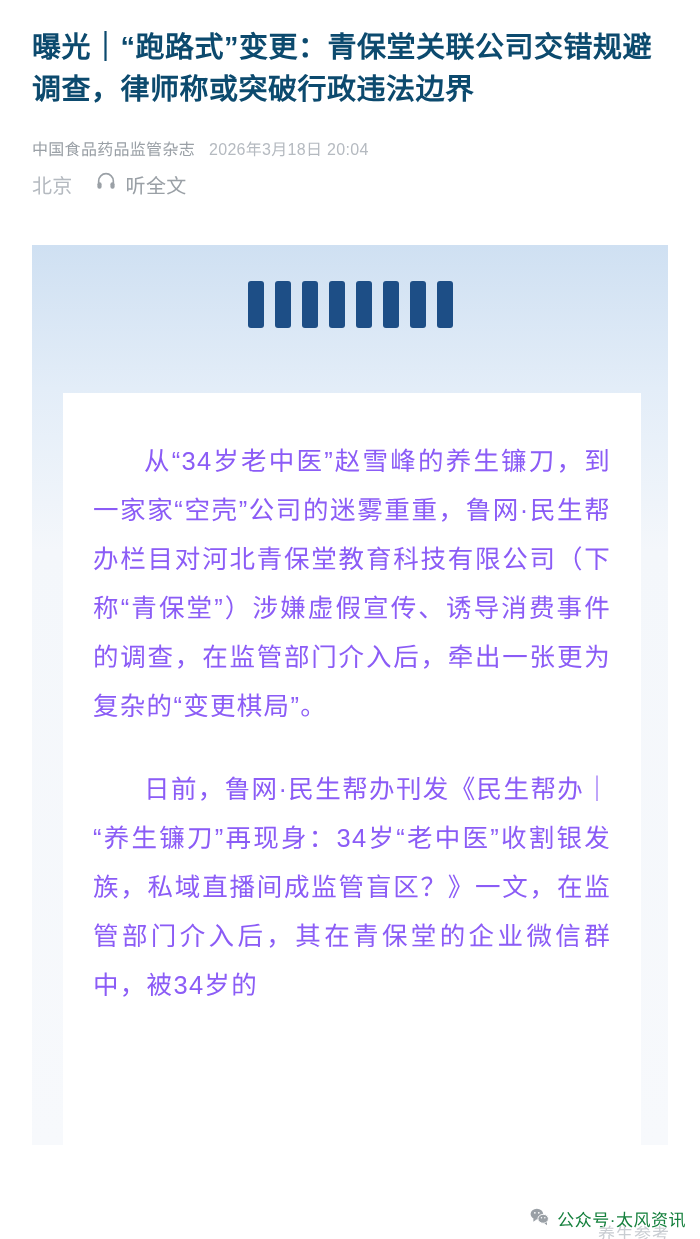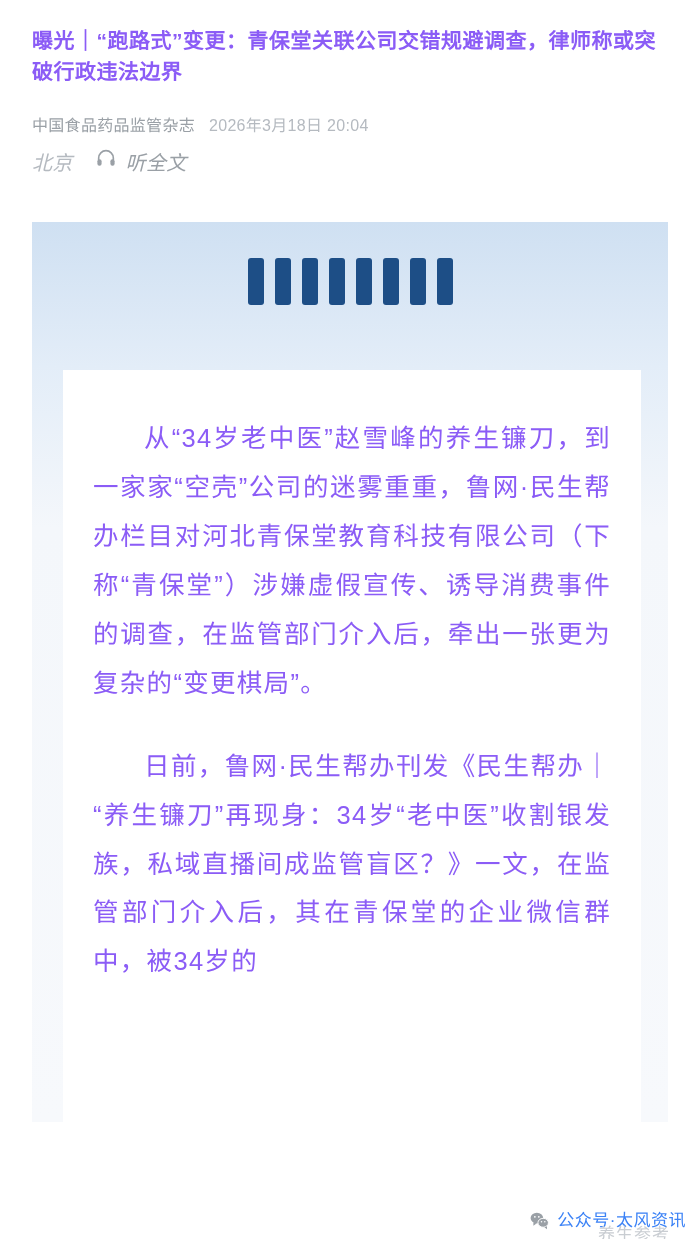--- a/index.html
+++ b/index.html
@@ -16,25 +16,25 @@
     font-family: "Liberation Sans", "DejaVu Sans", sans-serif;
     color: #1a1a1a;
   }
 
   .article {
     padding: 26px 32px 0 32px;
     width: 700px;
   }
 
   .headline {
-    font-size: 21px;
+    font-size: 29px;
     line-height: 1.46;
     font-weight: 700;
     letter-spacing: 0.5px;
-    color: #8b5cf6;
+    color: #0c4a6e;
     margin: 0 0 26px 0;
     word-break: break-all;
   }
 
   .meta-line {
     font-size: 16px;
     line-height: 1.6;
     color: #9aa0a6;
     letter-spacing: 0.3px;
     margin: 0;
@@ -43,21 +43,20 @@
   .meta-source { color: #9aa0a6; }
   .meta-date { color: #b5bac0; margin-left: 14px; }
 
   .meta-line2 {
     margin-top: 8px;
     display: flex;
     align-items: center;
     font-size: 20px;
     color: #9aa0a6;
     letter-spacing: 0.3px;
-    font-style: italic;
   }
   .meta-loc { color: #b5bac0; }
   .listen {
     display: inline-flex;
     margin-left: 22px;
     color: #9aa0a6;
   }
   .headphone-icon {
     width: 22px;
     height: 22px;
@@ -117,23 +116,23 @@
     position: absolute;
     right: 14px;
     bottom: 8px;
     display: flex;
     align-items: center;
     z-index: 5;
     pointer-events: none;
   }
   .wm-line1 {
     display: flex;
-    align-items: flex-end;
+    align-items: flex-start;
     font-size: 17px;
-    color: #3b82f6;
+    color: #15803d;
     letter-spacing: 0.5px;
   }
   .wechat-icon {
     width: 21px;
     height: 21px;
     margin-right: 7px;
     flex: none;
   }
   .wm-sub {
     position: absolute;

